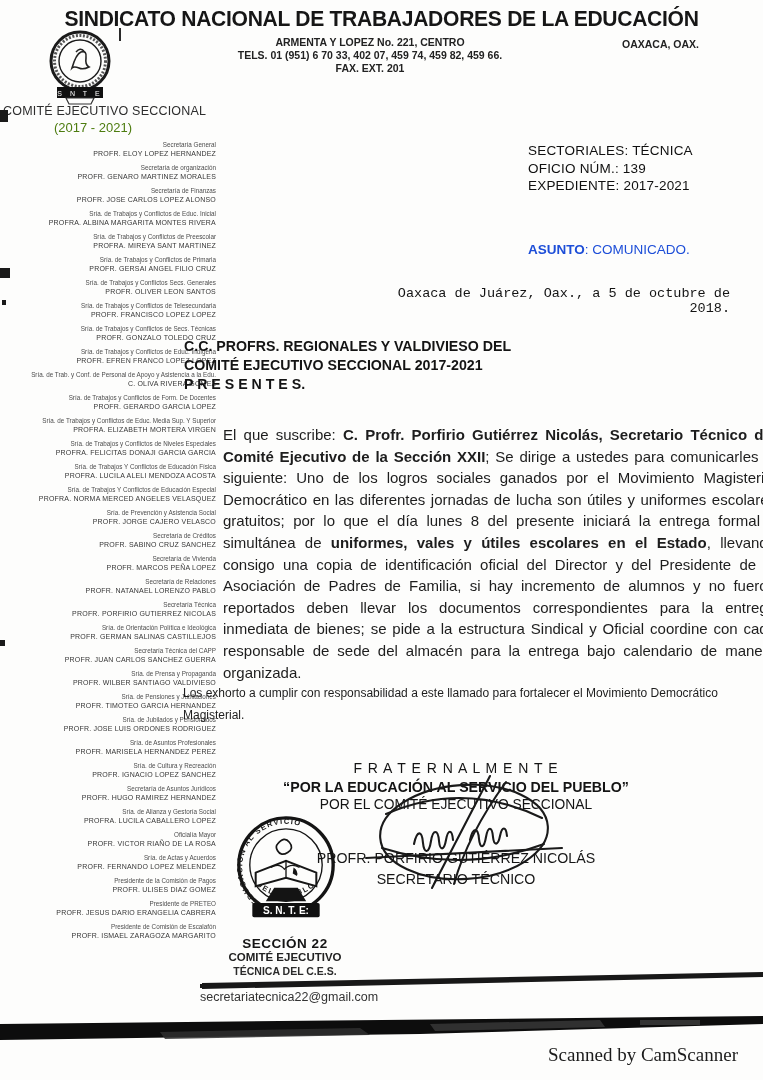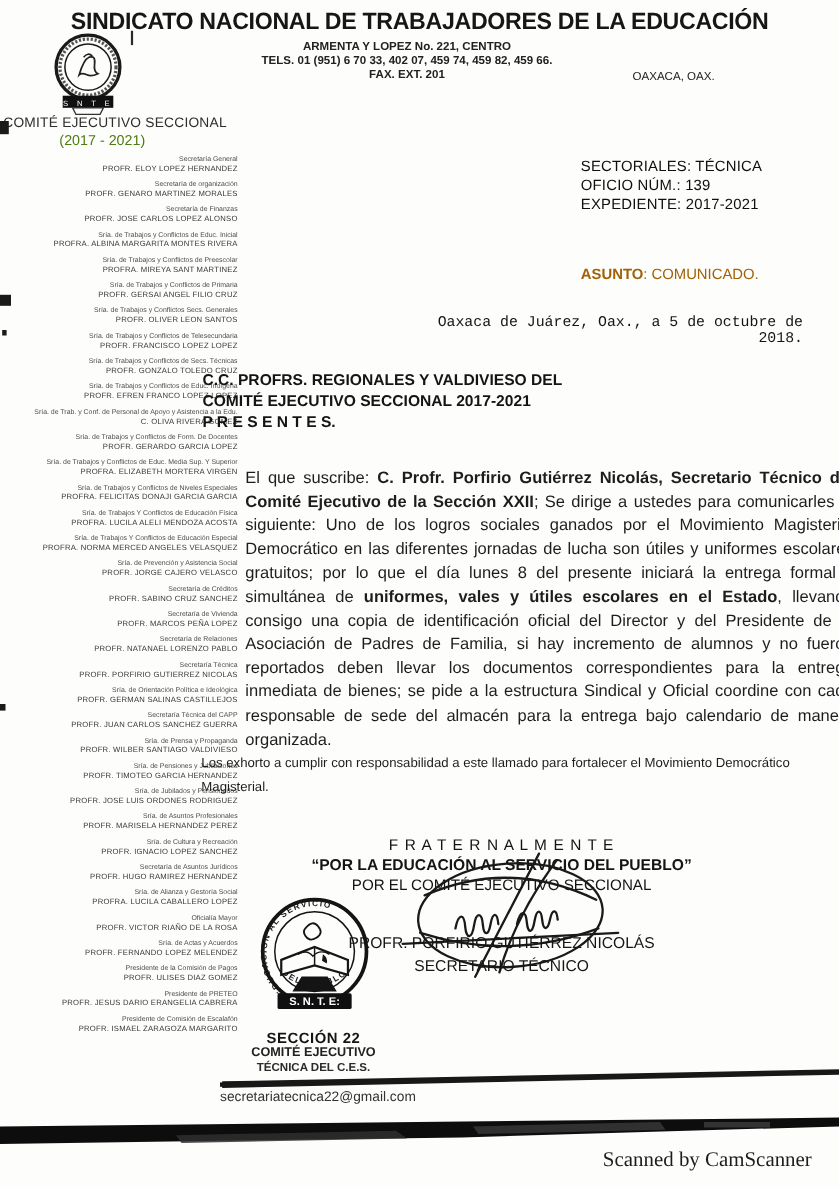--- a/index.html
+++ b/index.html
@@ -6,35 +6,35 @@
   html,body { width:763px; height:1080px; }
   body { font-family:"Liberation Sans", sans-serif; background:#ffffff; position:relative; overflow:hidden; color:#1c1c1c; }
   .page { position:absolute; inset:0; background:#fdfdfc; }
 
   
   .hdr-title { position:absolute; top:7px; left:0; width:763px; text-align:center;
     font-size:21.5px; font-weight:bold; letter-spacing:-0.3px; white-space:nowrap; color:#161616;
     transform:scaleX(0.98); }
   .hdr-address { position:absolute; top:36px; left:190px; width:360px; text-align:center;
     font-size:10.5px; font-weight:bold; color:#222; line-height:13px; }
-  .hdr-city { position:absolute; top:38px; left:575px; font-size:10.5px; font-weight:normal; color:#222;margin-top:26px; }
+  .hdr-city { position:absolute; top:38px; left:622px; font-size:10.5px; font-weight:bold; color:#222; }
   .hdr-logo { position:absolute; top:26px; left:46px; }
   .hdr-stray { position:absolute; top:28px; left:119px; width:2px; height:13px; background:#2a2a2a; }
   .hdr-committee { position:absolute; top:104px; left:3px; font-size:12.5px; color:#2e2e2e; letter-spacing:0.2px; }
   .hdr-period { position:absolute; top:120px; left:28px; width:130px; text-align:center; font-size:13px; color:#4d7c0f; }
 
   
   .officials { position:absolute; top:141px; left:0; width:222px; text-align:right; padding-right:6px; }
   .official { margin-bottom:6px; white-space:nowrap; }
   .o-title { font-size:6.3px; line-height:8px; color:#4d4d4d; }
   .o-name { font-size:7px; line-height:9px; color:#363636; letter-spacing:0.2px; }
 
   
   .meta { position:absolute; top:142px; left:528px; font-size:13.5px; line-height:17.5px; color:#101010; letter-spacing:0.2px; }
-  .asunto { position:absolute; top:242px; left:528px; font-size:13.5px; color:#a16207; }
+  .asunto { position:absolute; top:242px; left:528px; font-size:13.5px; color:#1d4ed8; }
   .asunto b { font-weight:bold; }
   .dateline { position:absolute; top:286px; left:360px; width:370px; text-align:right; font-size:13.5px; color:#141414;font-family:Liberation Mono, monospace; }
 
   
   .addressee { position:absolute; top:337px; left:184px; font-size:14.2px; font-weight:bold; line-height:19px; color:#141414; }
 
   
   .body-p1 { position:absolute; top:424px; left:183px; width:553px; font-size:15px; line-height:21.6px;
     text-align:justify; color:#1d1d1d;margin-left:40px; }
   .body-p1 .b, .body-p2 .b { font-weight:bold; }

